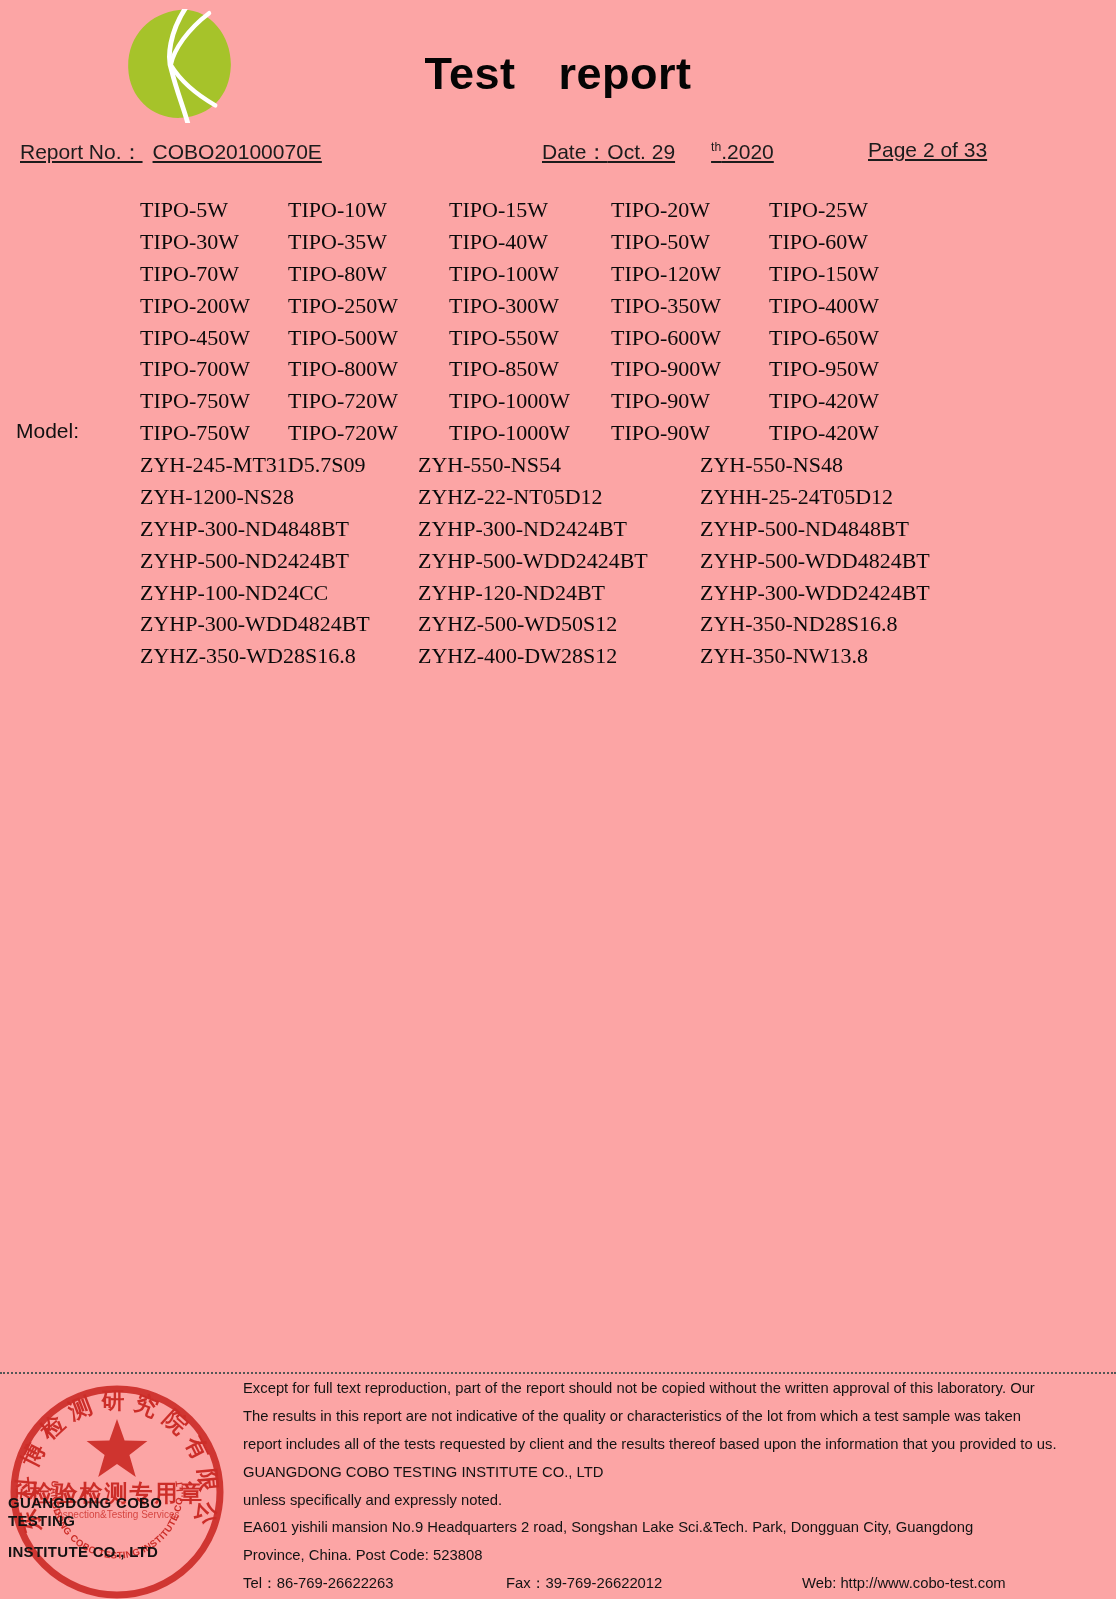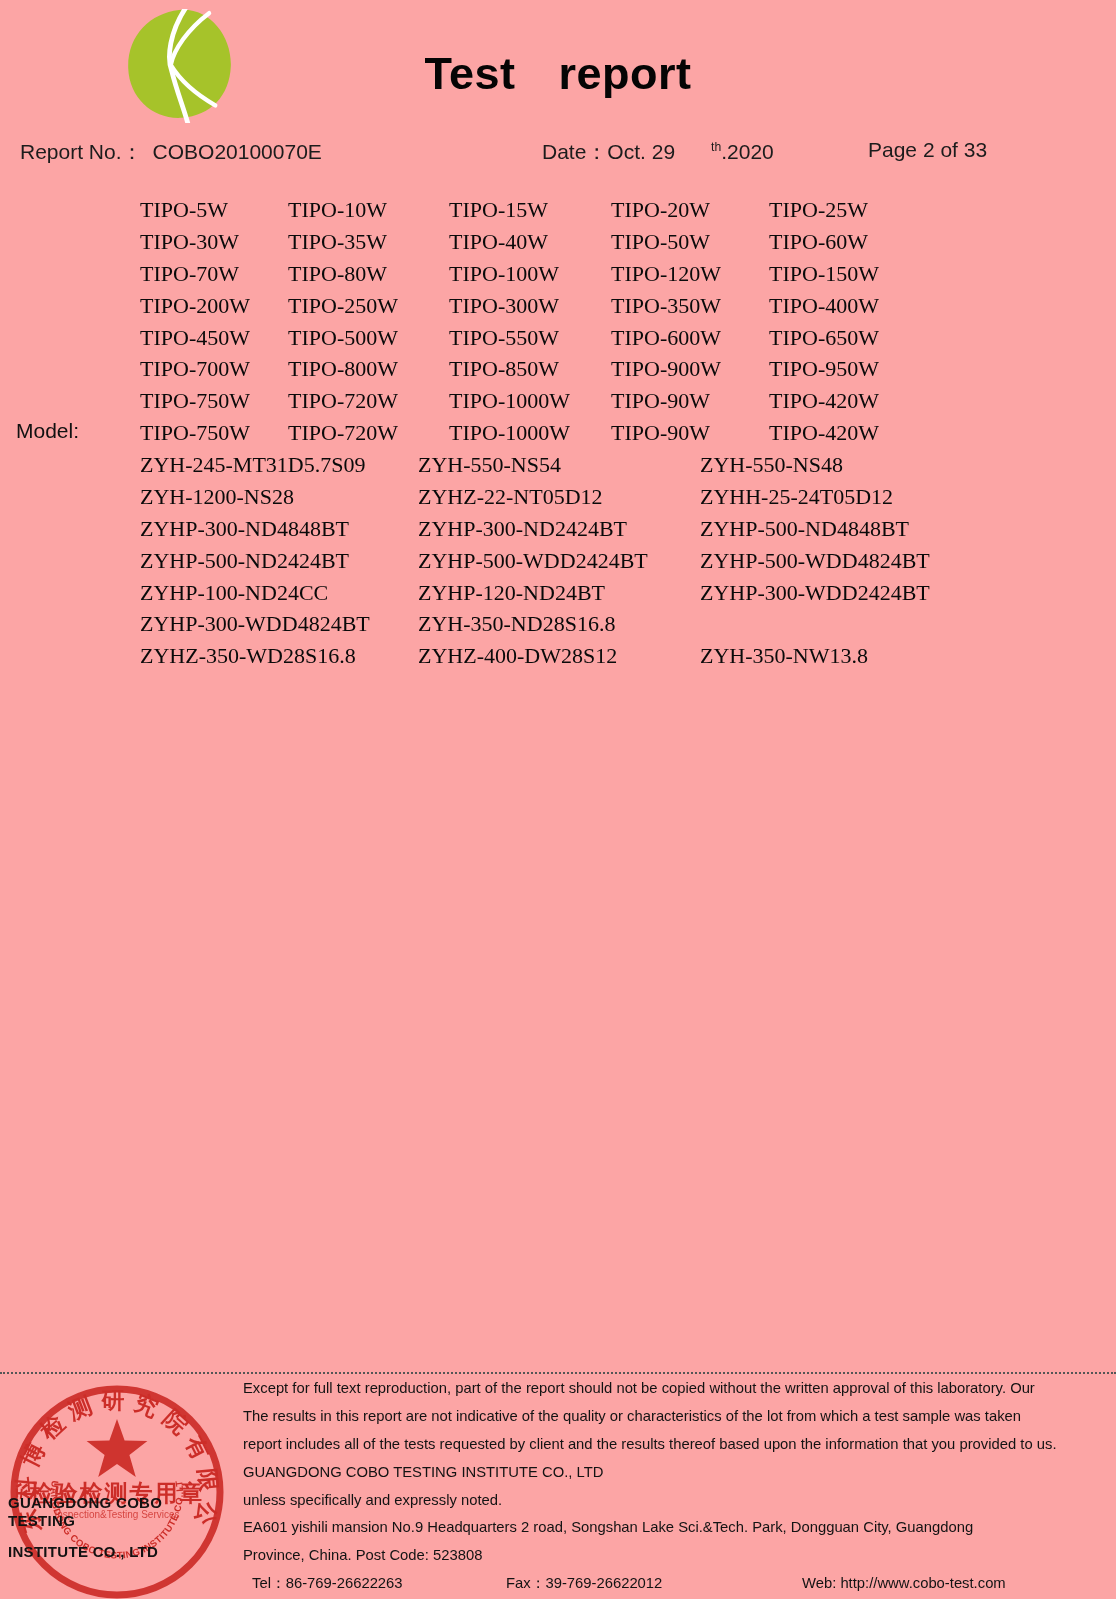--- a/index.html
+++ b/index.html
@@ -18,21 +18,21 @@
   }
   
   .logo{position:absolute;left:122px;top:9px;width:114px;height:114px;}
   .title{
     position:absolute;left:0;top:48px;width:100%;
     text-align:center;
     font-size:45px;font-weight:700;letter-spacing:0.5px;word-spacing:30px;
     color:#050505;
   }
   .header-line{position:absolute;left:0;top:138px;width:100%;height:30px;font-size:21px;}
-  .hgroup{position:absolute;white-space:nowrap;}
+  .hgroup{position:absolute;white-space:nowrap;text-decoration:underline;}
   .hgroup sup{font-size:0.58em;vertical-align:super;line-height:0;padding-left:36px;}
   .report-no{left:20px;}
   .date{left:542px;}
   .page-indicator{left:868px;}
   .hsep{display:inline-block;width:10px;}
   
   .model-label{
     position:absolute;left:16px;top:419px;
     font-size:21px;color:#111;
   }
@@ -52,21 +52,21 @@
   .dotted-line{
     position:absolute;left:0;top:1372px;width:100%;height:0;
     border-top:2px dotted #555;
   }
   .footer-text{
     position:absolute;left:243px;top:1375px;width:866px;
     font-size:14.8px;color:#131313;
   }
   .fline{height:27.9px;line-height:27.9px;white-space:nowrap;}
   .tel-line{position:relative;}
-  .tel-line .tel{position:absolute;left:9px;}
+  .tel-line .tel{position:absolute;left:0;}
   .tel-line .fax{position:absolute;left:263px;}
   .tel-line .web{position:absolute;left:559px;}
   
   .stamp{position:absolute;left:6px;top:1381px;width:222px;height:222px;}
   .stamp svg{width:100%;height:100%;}
   .stamp-overlay{
     position:absolute;left:8px;top:1494px;width:212px;
     text-align:left;color:#121212;
     font-size:15px;font-weight:700;letter-spacing:0.3px;
   }
@@ -176,20 +176,21 @@
         <div class="mcell">ZYHP-500-WDD2424BT</div>
         <div class="mcell">ZYHP-500-WDD4824BT</div>
       </div>
       <div class="mrow">
         <div class="mcell">ZYHP-100-ND24CC</div>
         <div class="mcell">ZYHP-120-ND24BT</div>
         <div class="mcell">ZYHP-300-WDD2424BT</div>
       </div>
       <div class="mrow">
         <div class="mcell">ZYHP-300-WDD4824BT</div>
+        <div class="mcell">ZYHZ-500-WD50S12</div>
         <div class="mcell">ZYH-350-ND28S16.8</div>
       </div>
       <div class="mrow">
         <div class="mcell">ZYHZ-350-WD28S16.8</div>
         <div class="mcell">ZYHZ-400-DW28S12</div>
         <div class="mcell">ZYH-350-NW13.8</div>
       </div>
     </div>
 
   <div class="dotted-line"></div>

